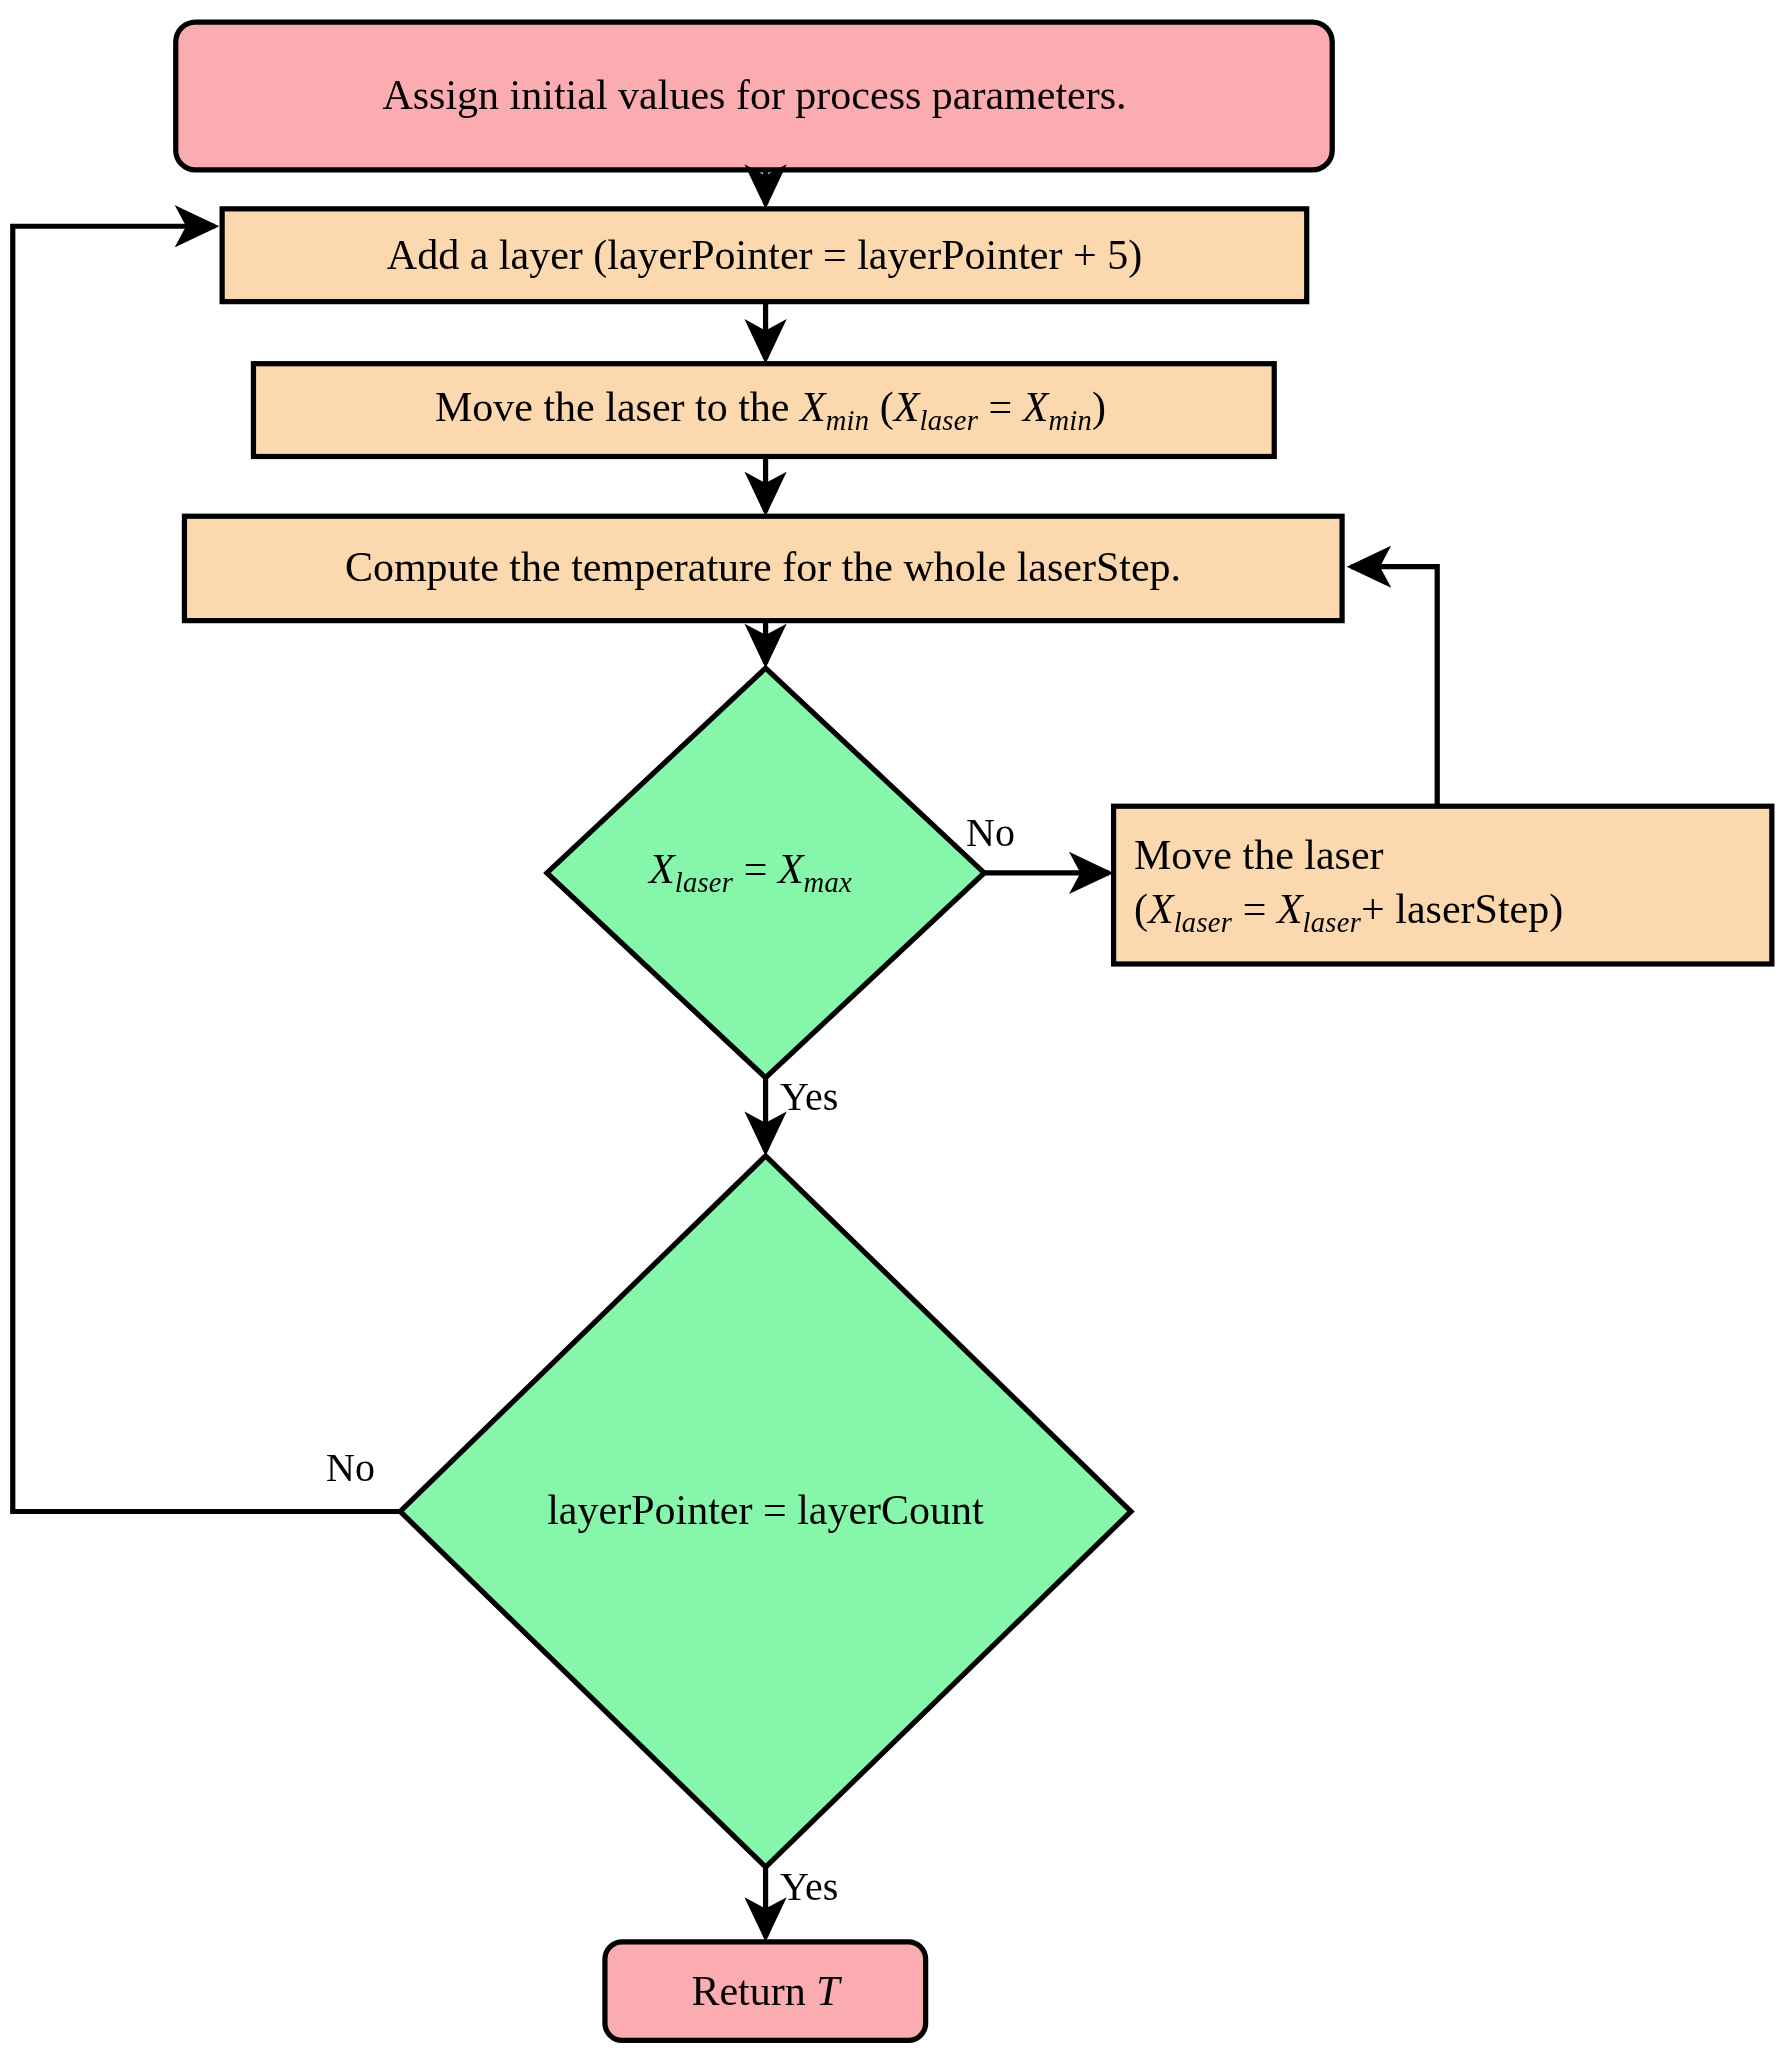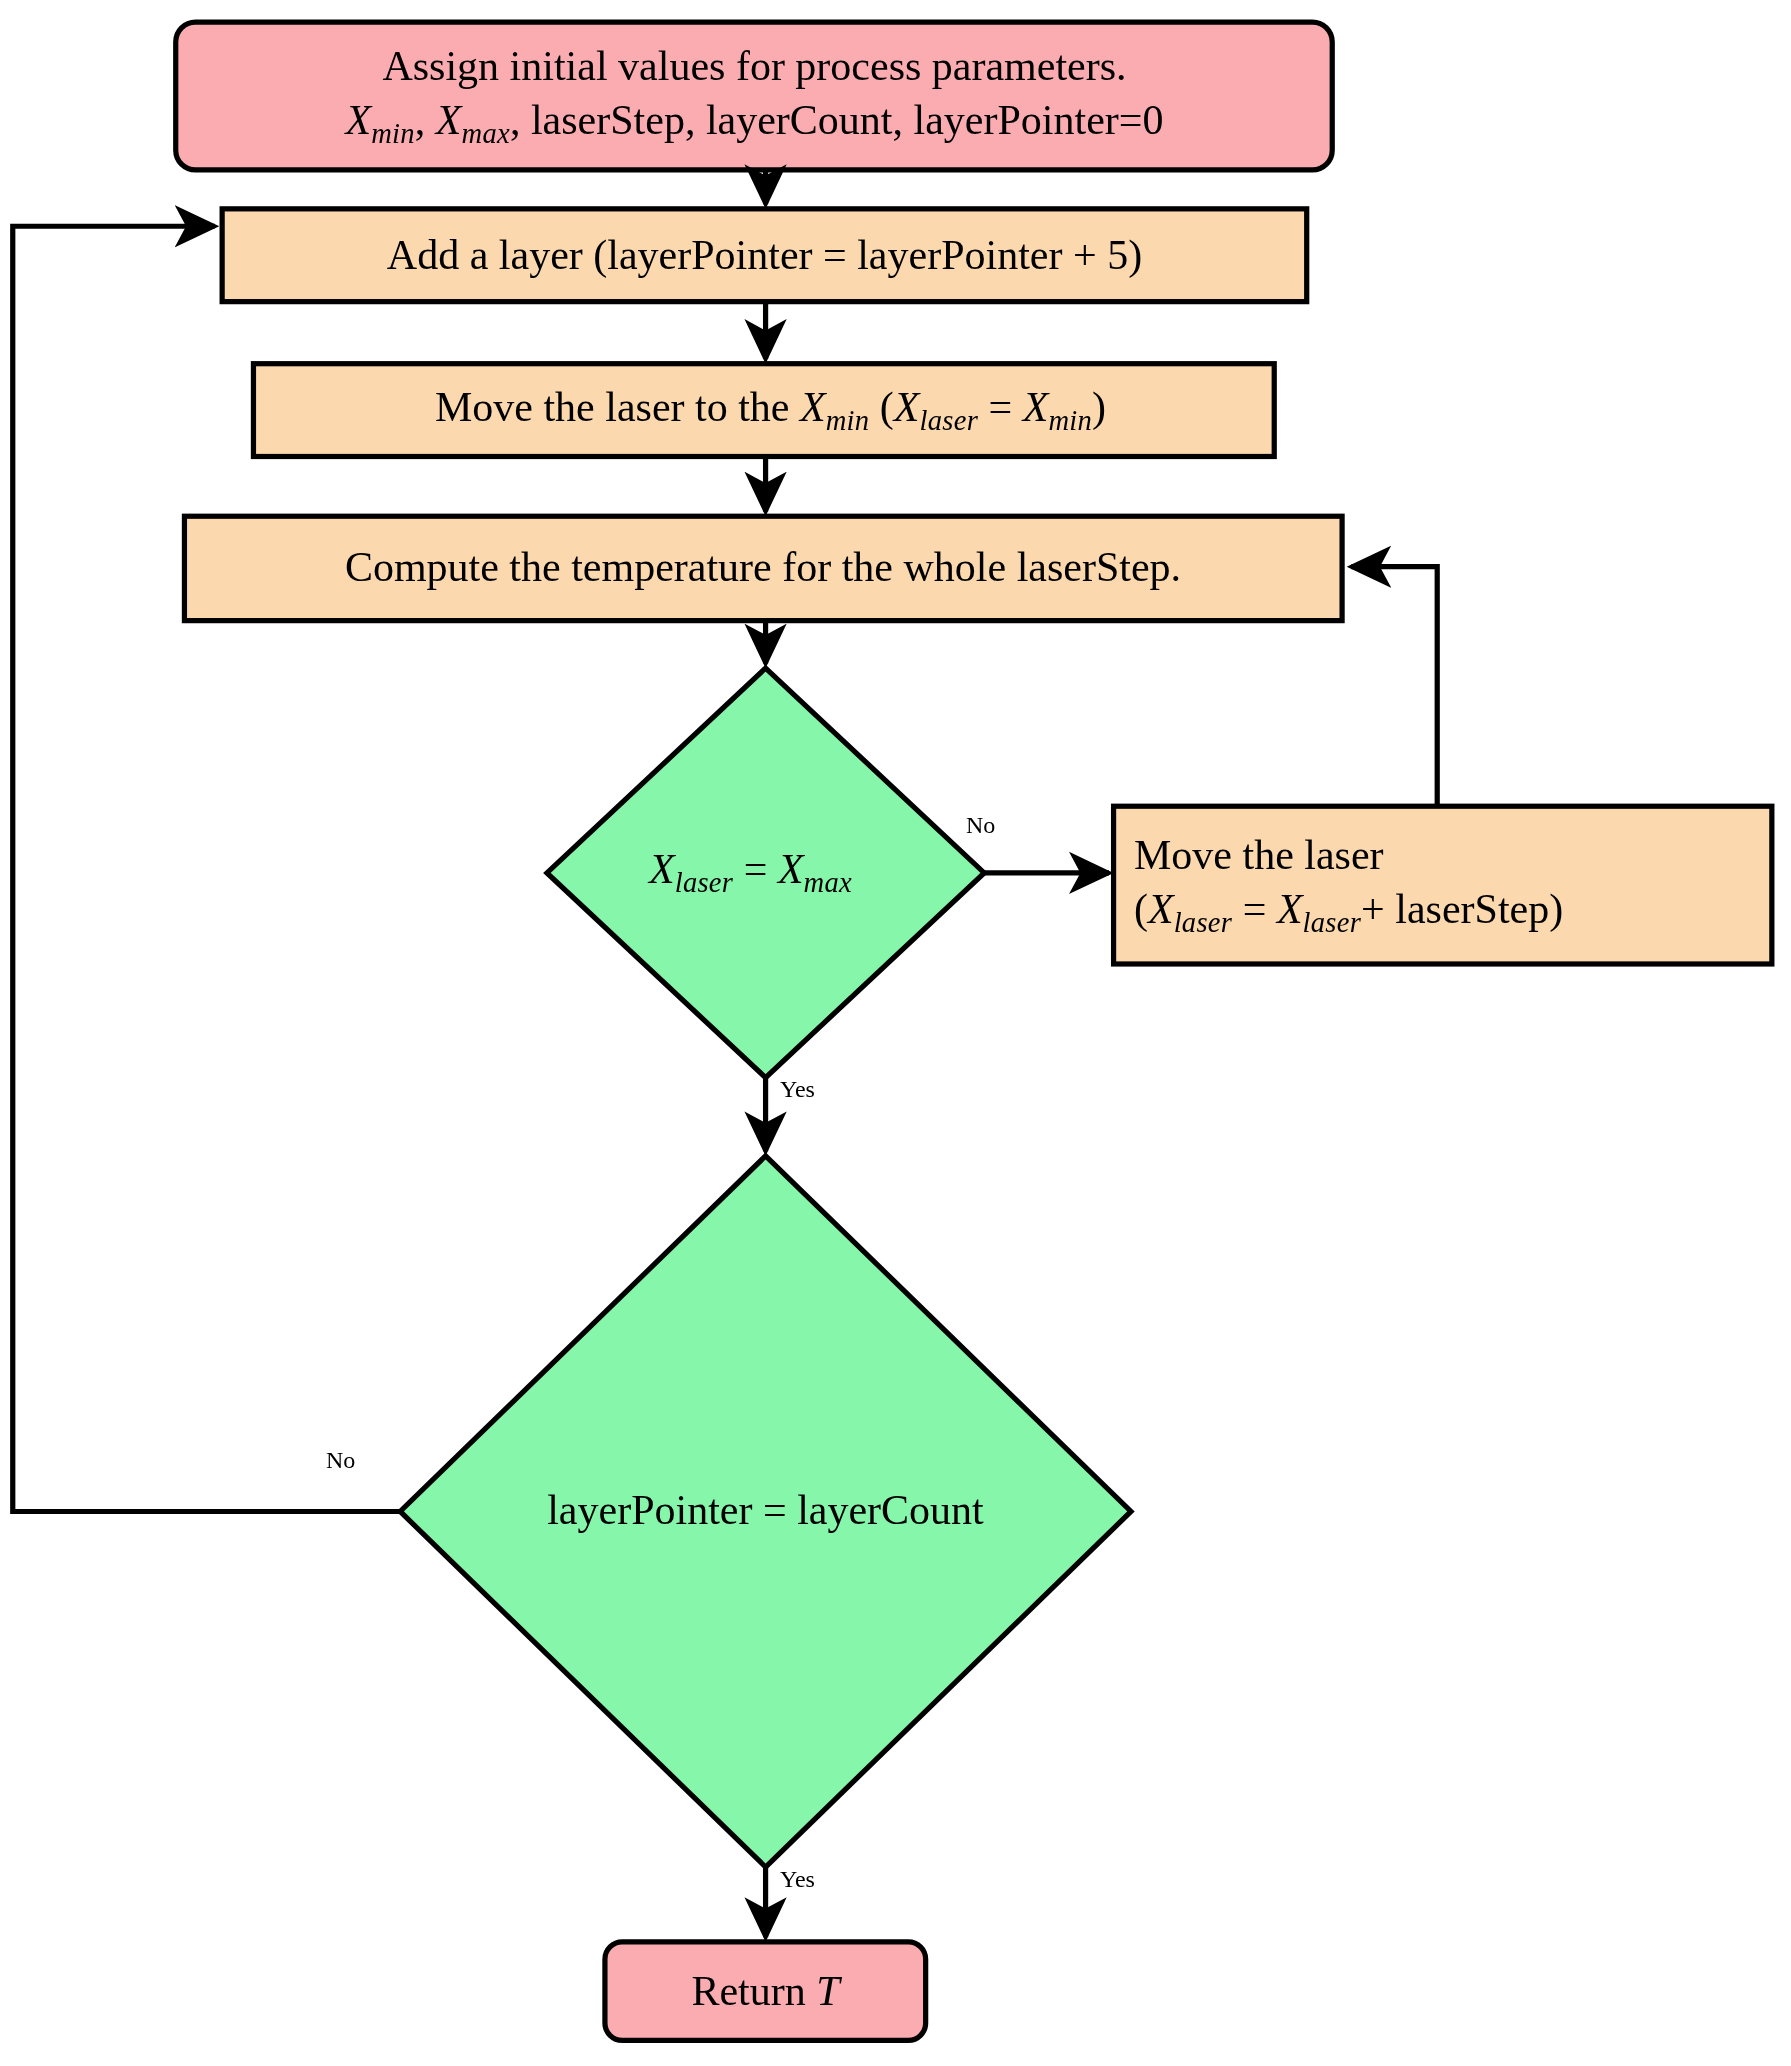--- a/index.html
+++ b/index.html
@@ -38,21 +38,21 @@
   .mvar { font-style: italic; }
   sub.msub {
     font-style: italic;
     font-size: 0.68em;
     vertical-align: -0.30em;
     letter-spacing: 0.01em;
   }
   .edge-label {
     position: absolute;
     color: #000000;
-    font-size: 24px;
+    font-size: 40px;
     line-height: 1;
     pointer-events: none;
     white-space: nowrap;
   }
   .t-72 { font-size: 42px; }
 </style>
 </head>
 <body>
 
 <div id="canvas">
@@ -94,23 +94,20 @@
 
     <path d="M 1320 1858 L 1320 1985" fill="none" stroke="#000000" stroke-width="9" marker-end="url(#arrowhead)"></path>
 
     <path d="M 690 2606 L 22 2606 L 22 390 L 370 390" fill="none" stroke="#000000" stroke-width="9" marker-end="url(#arrowhead)"></path>
 
     <path d="M 1320 3219 L 1320 3340" fill="none" stroke="#000000" stroke-width="9" marker-end="url(#arrowhead)"></path>
   </svg>
 
   <div class="node-label" style="left:176px; top:22px; width:1157px; height:148px;">
     <span class="lbl-line t-72">Assign initial values for process parameters.</span>
-    <span class="lbl-line t-72">
-      <span class="mvar">X</span><sub class="msub">min</sub>,&nbsp;<span class="mvar">X</span><sub class="msub">max</sub>, laserStep, layerCount, layerPointer=0
-    </span>
   </div>
 
   <div class="node-label" style="left:222px; top:209px; width:1085px; height:93px;">
     <span class="lbl-line t-72">Add a layer (layerPointer = layerPointer + 5)</span>
   </div>
 
   <div class="node-label" style="left:260px; top:364px; width:1021px; height:93px;">
     <span class="lbl-line t-72">
       Move the laser to the <span class="mvar">X</span><sub class="msub">min</sub> (<span class="mvar">X</span><sub class="msub">laser</sub> = <span class="mvar">X</span><sub class="msub">min</sub>)
     </span>

